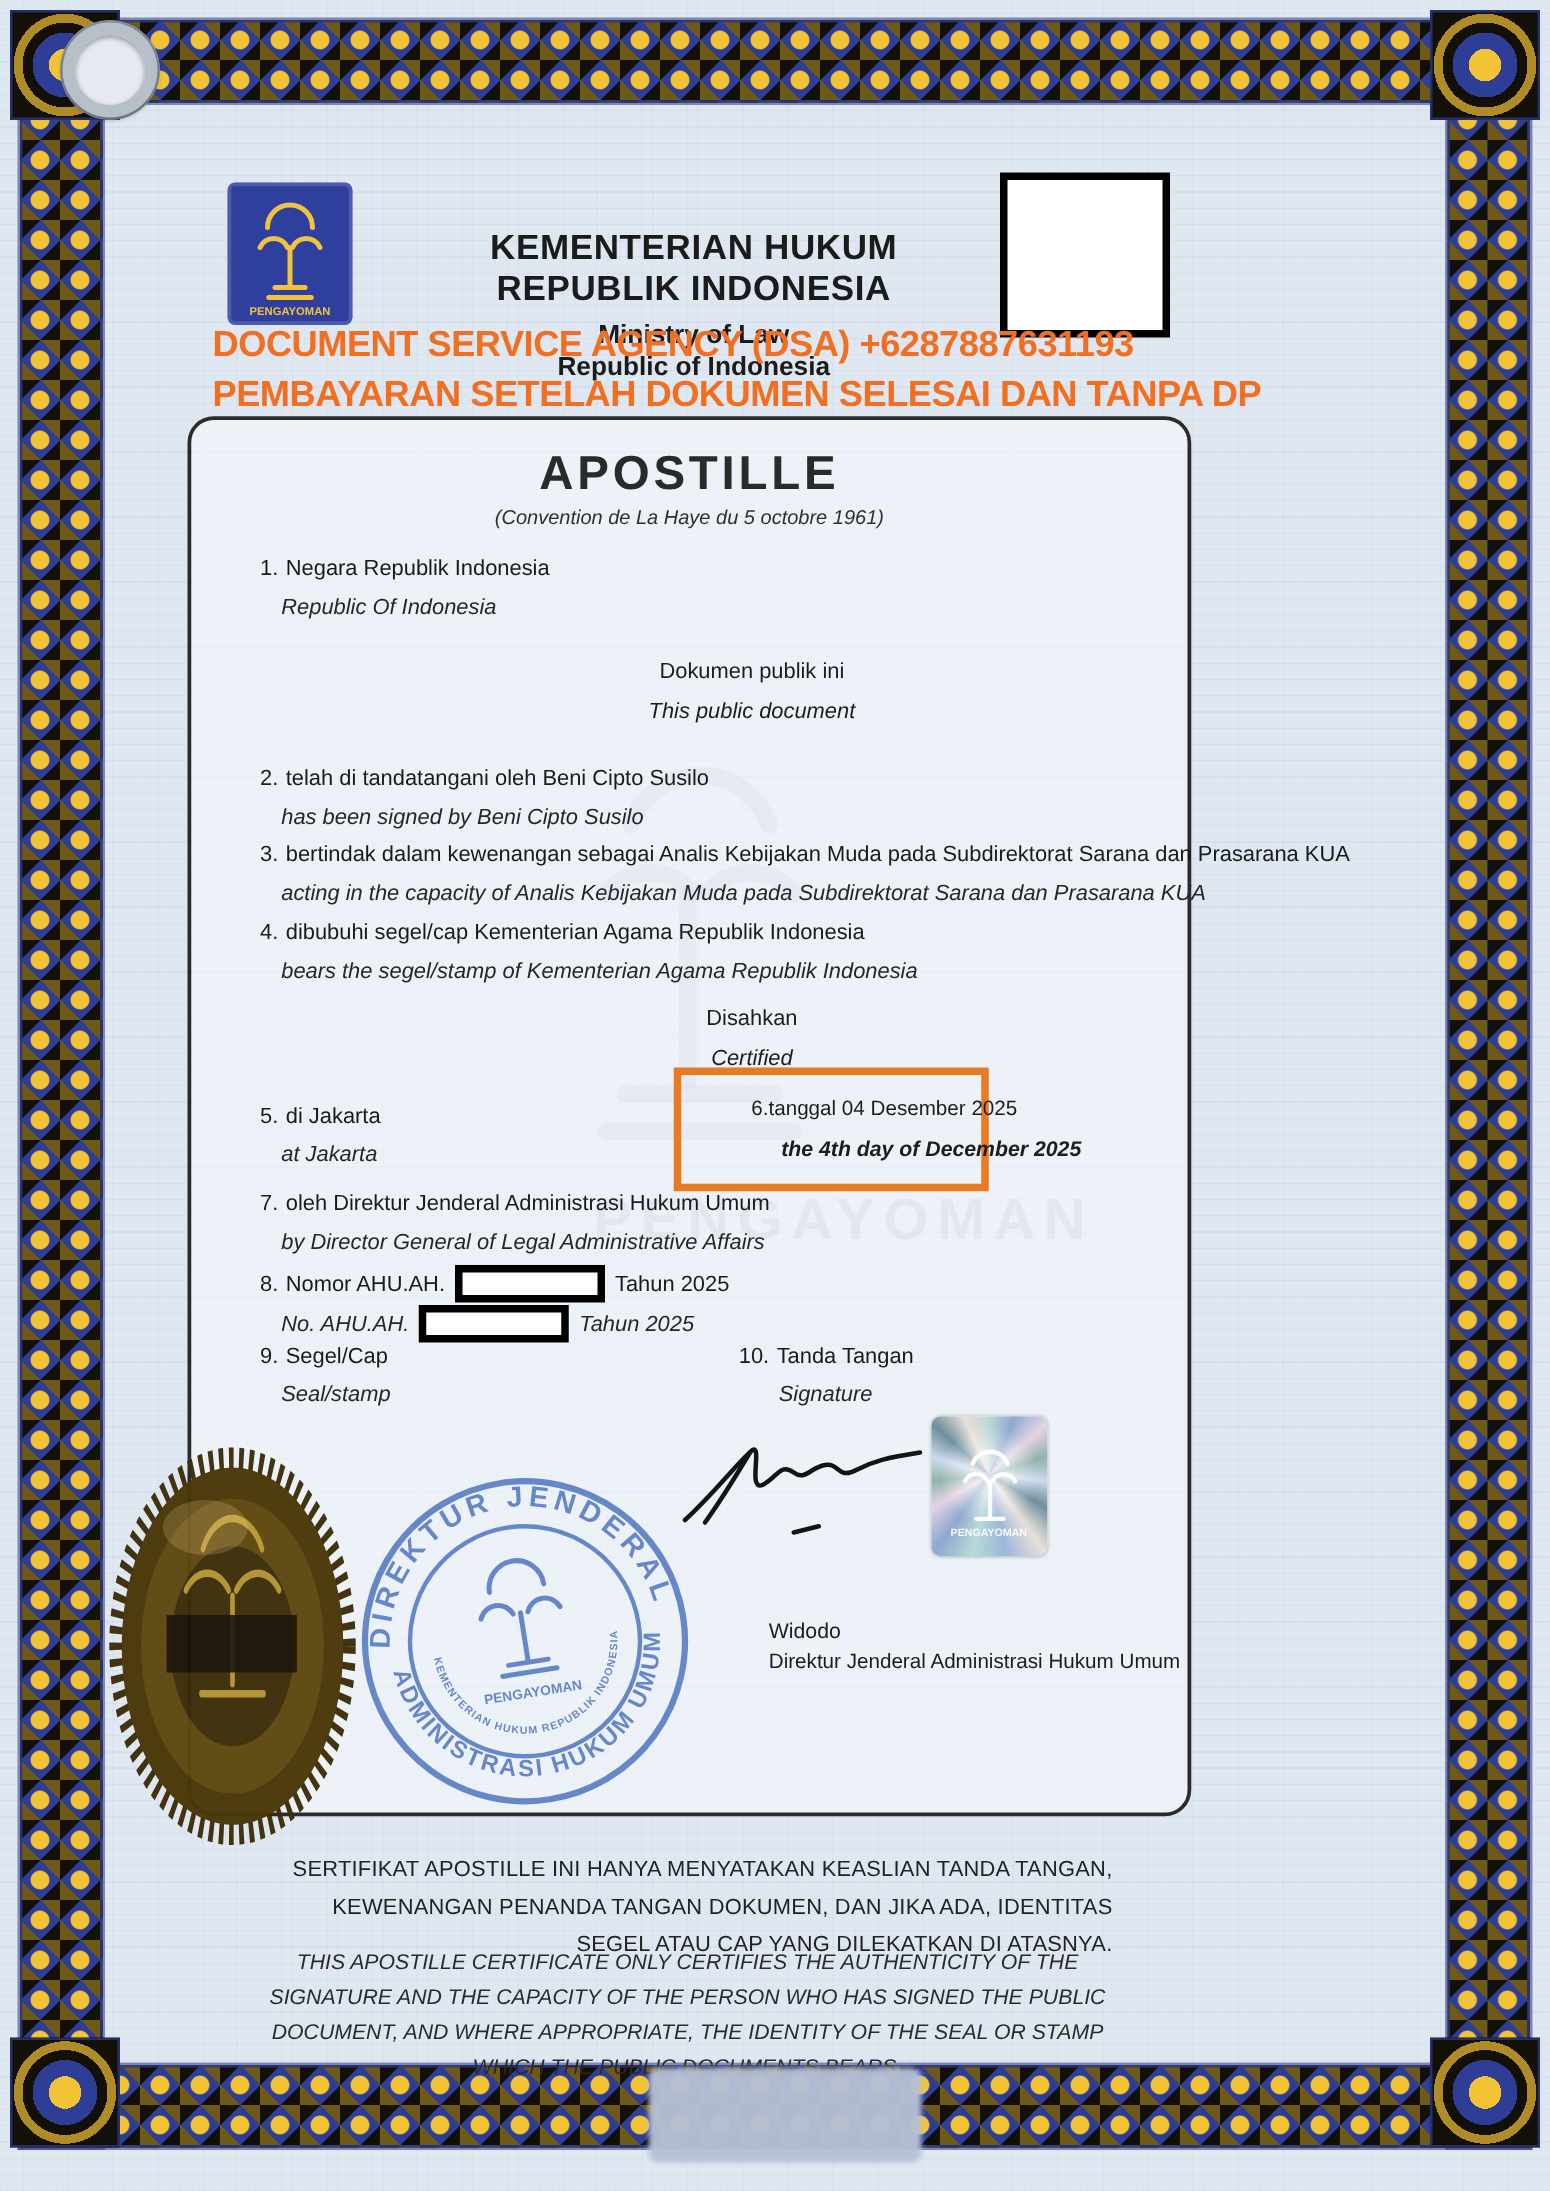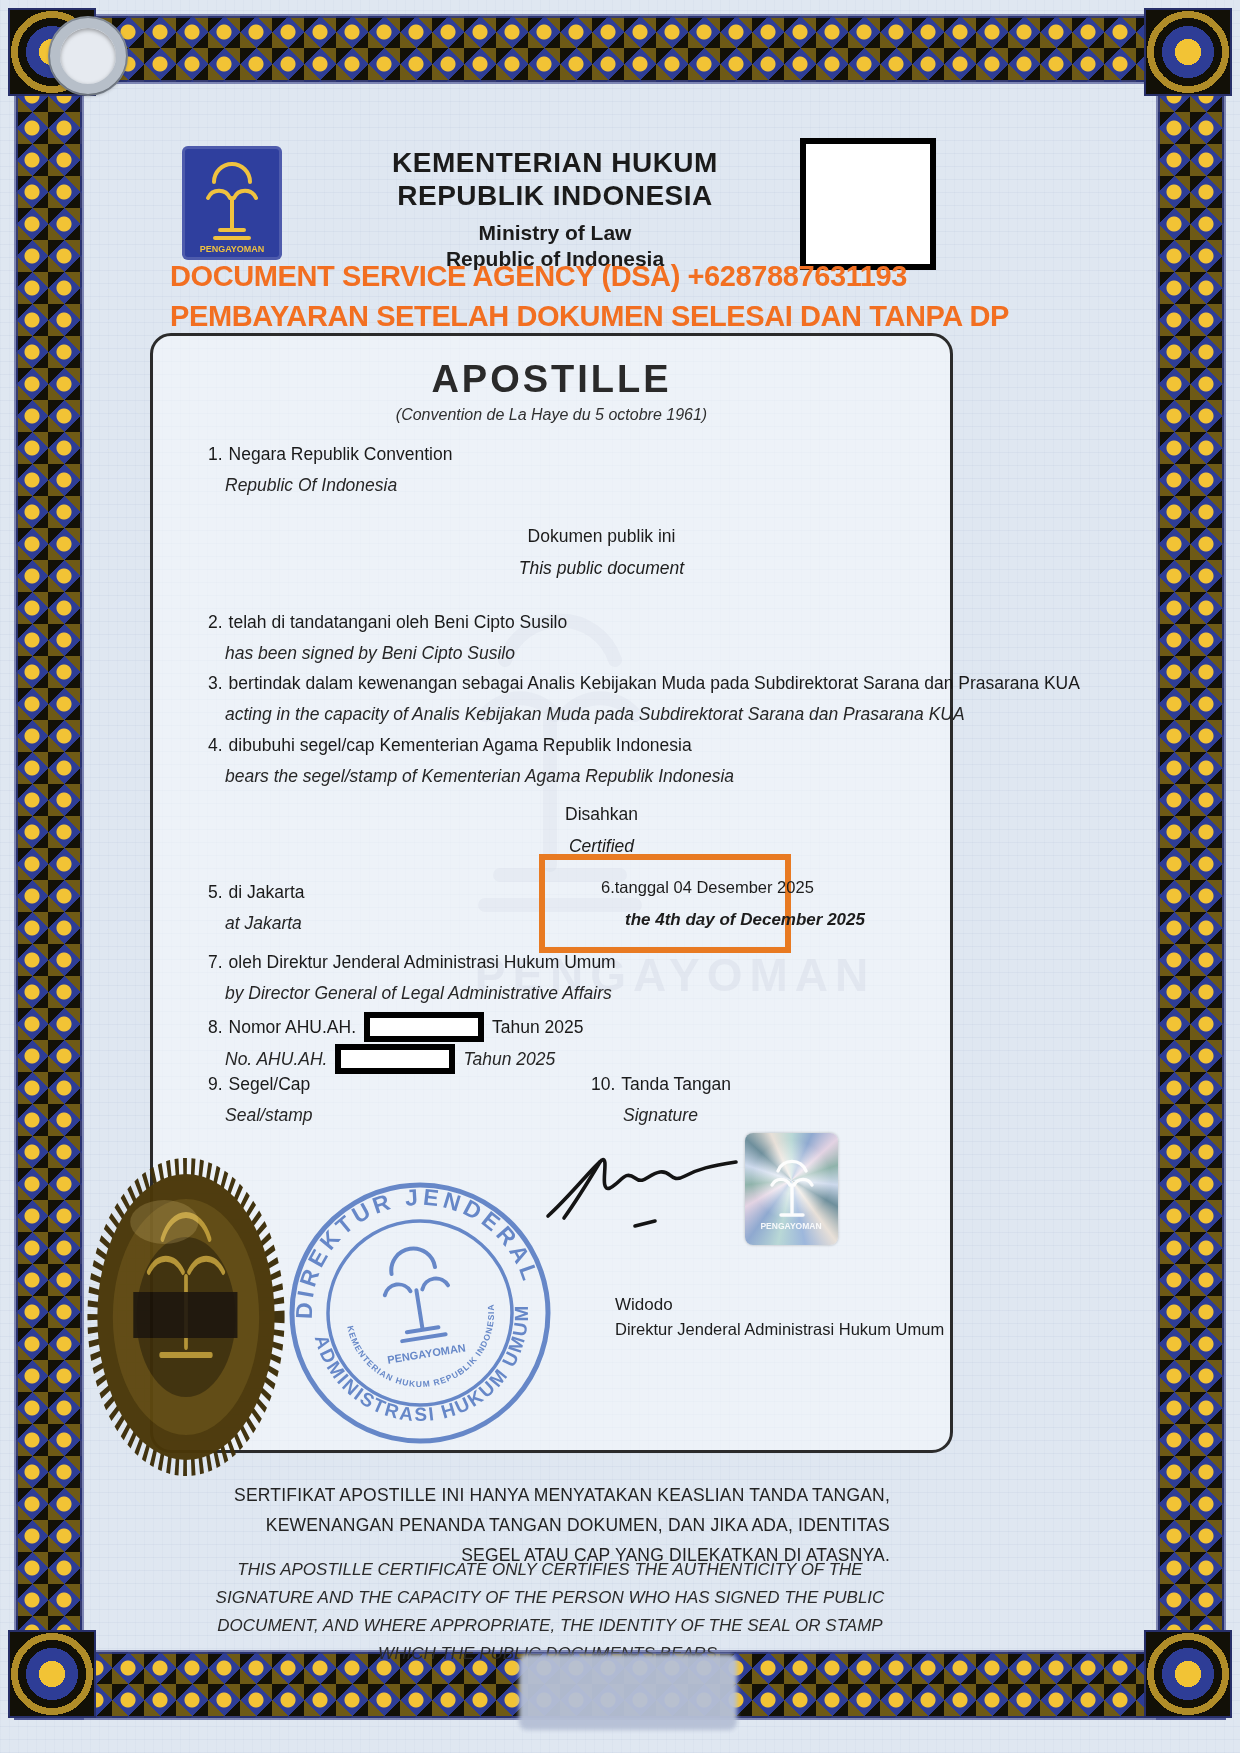--- a/index.html
+++ b/index.html
@@ -38,21 +38,21 @@
     position:absolute;left:50px;top:18px;width:56px;height:56px;border-radius:50%;
     border:10px solid #b7bfc9;background:#e6eaf0;
     box-shadow:0 1px 4px rgba(0,0,0,.45), inset 0 2px 4px rgba(0,0,0,.35), 0 0 0 2px #8d96a2;
   }
   
   .logo{
     position:absolute;left:182px;top:146px;width:100px;height:114px;border-radius:6px;
     background:#2f3f9e;box-shadow:inset 0 0 0 3px rgba(255,255,255,.15);
   }
   .header-text{position:absolute;left:255px;top:146px;width:600px;text-align:center;}
-  .h-id{font-size:28px;font-weight:bold;letter-spacing:.5px;line-height:33px;color:#1b1b1b;}
+  .h-id{font-size:28px;font-weight:bold;letter-spacing:.5px;line-height:33px;color:#1b1b1b;margin-top:35px;}
   .h-en{font-size:21px;font-weight:bold;line-height:26px;margin-top:8px;color:#1b1b1b;}
   .redaction-box{
     position:absolute;left:800px;top:138px;width:124px;height:120px;
     background:#ffffff;border:6px solid #000;
   }
   .promo{position:absolute;left:170px;font-weight:800;font-size:29px;letter-spacing:-.4px;white-space:nowrap;}
   .promo1{top:260px;}
   .promo2{top:300px;}
   
   .cert{
@@ -160,21 +160,21 @@
   </div>
   <div class="redaction-box"></div>
 
   <div class="promo promo1" style="color:#f26f21">DOCUMENT SERVICE AGENCY (DSA) +6287887631193</div>
   <div class="promo promo2" style="color:#f26f21">PEMBAYARAN SETELAH DOKUMEN SELESAI DAN TANPA DP</div>
 
   <div class="cert">
     <div class="cert-title">APOSTILLE</div>
     <div class="cert-sub">(Convention de La Haye du 5 octobre 1961)</div>
 
-    <div class="it" style="top:108px"><span class="no">1.</span><span>Negara Republik Convention</span></div>
+    <div class="it" style="top:108px"><span class="no">1.</span><span>Negara Republik Indonesia</span></div>
     <div class="it en" style="top:139px">Republic Of Indonesia</div>
 
     <div class="center-line" style="top:190px">Dokumen publik ini</div>
     <div class="center-line en" style="top:222px">This public document</div>
 
     <div class="it" style="top:276px"><span class="no">2.</span><span>telah di tandatangani oleh Beni Cipto Susilo</span></div>
     <div class="it en" style="top:307px">has been signed by Beni Cipto Susilo</div>
 
     <div class="it" style="top:337px"><span class="no">3.</span><span>bertindak dalam kewenangan sebagai Analis Kebijakan Muda pada Subdirektorat Sarana dan Prasarana KUA</span></div>
     <div class="it en" style="top:368px">acting in the capacity of Analis Kebijakan Muda pada Subdirektorat Sarana dan Prasarana KUA</div>

